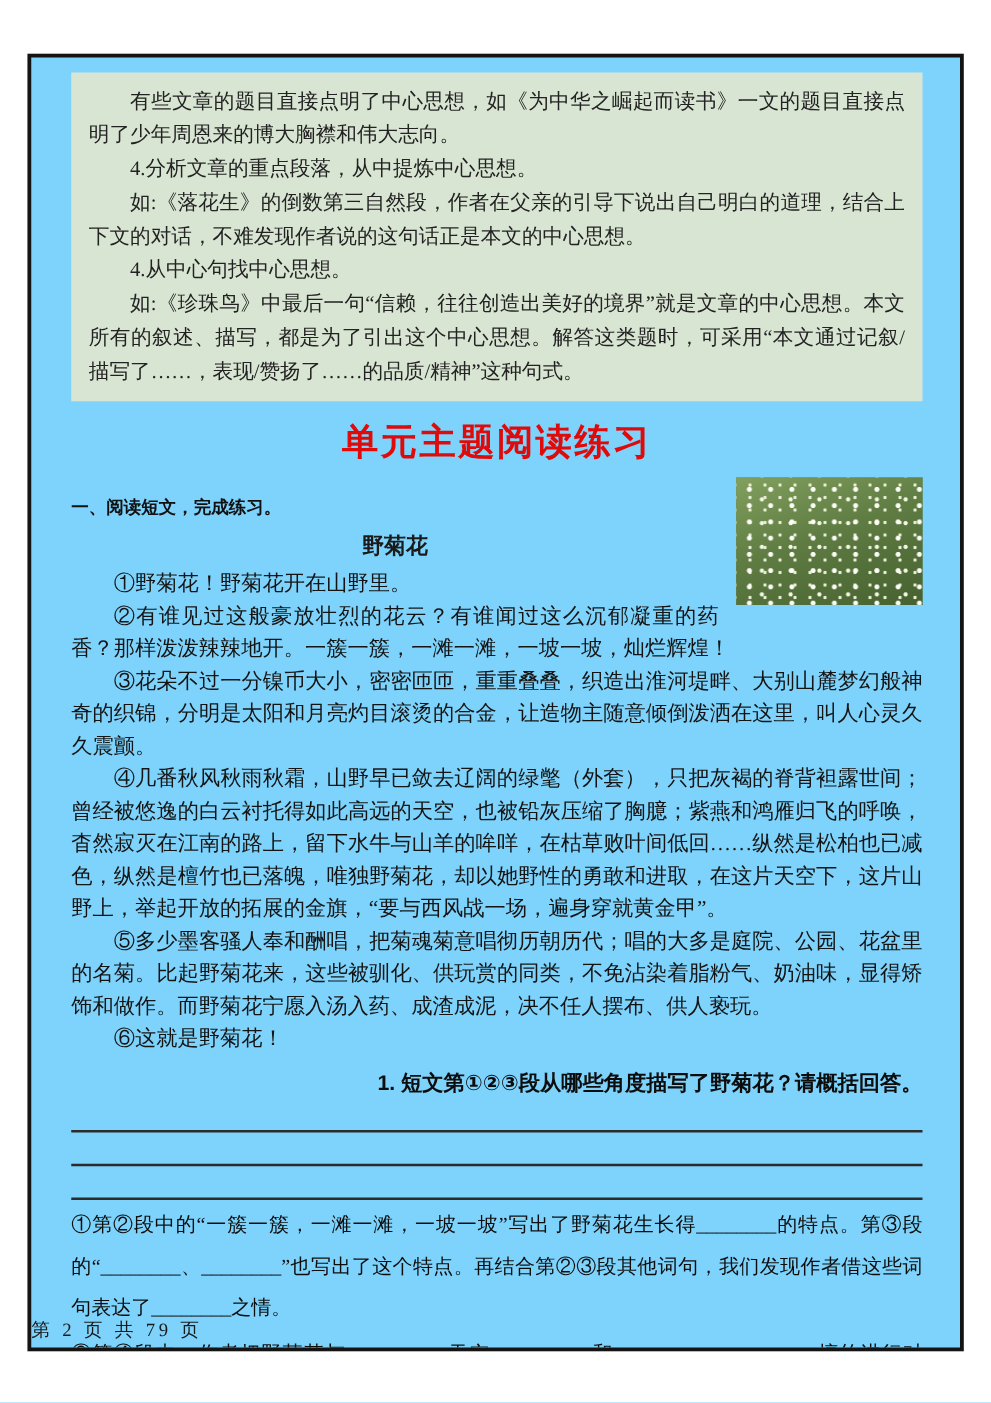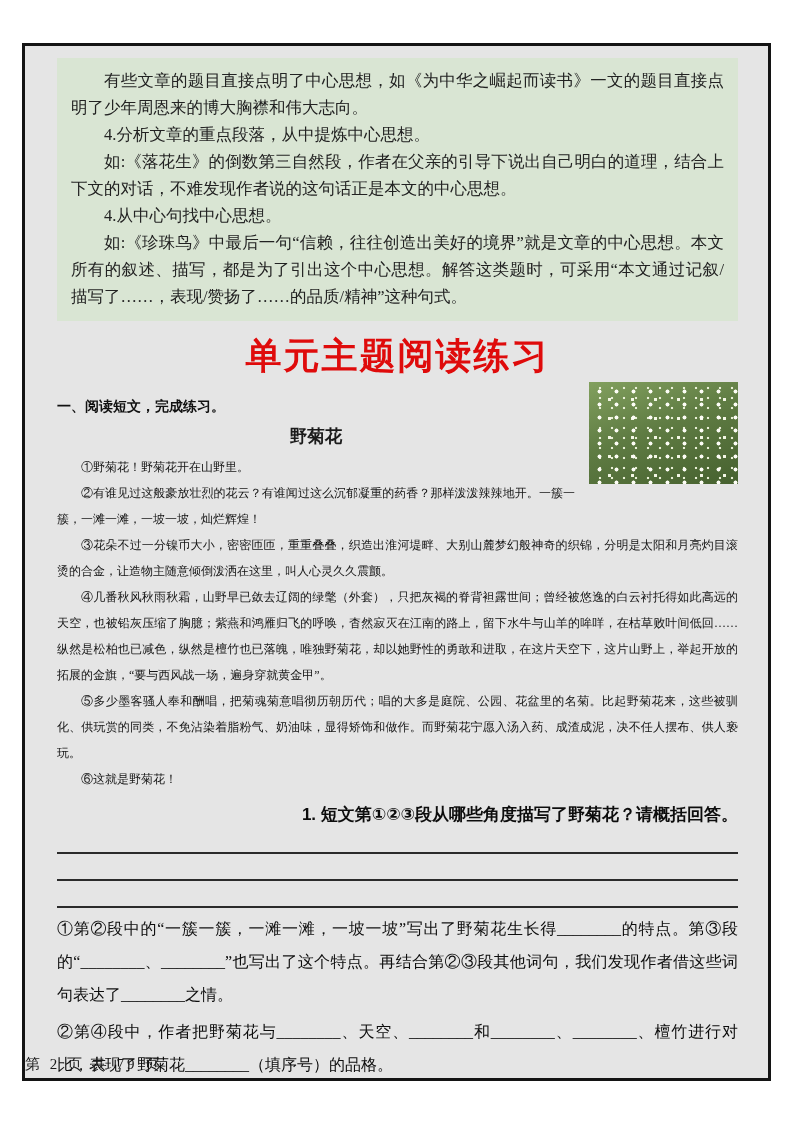--- a/index.html
+++ b/index.html
@@ -3,34 +3,34 @@
 <meta charset="utf-8">
 <style>
   html,body{margin:0;padding:0;}
   body{
     width:793px;height:1122px;position:relative;background:#ffffff;
     font-family:"Liberation Serif","DejaVu Serif",serif;color:#1a1a1a;
     overflow:hidden;
   }
   .page-frame{
     position:absolute;left:22px;top:43px;width:749px;height:1038px;
-    border:3px solid #141414;box-sizing:border-box;background:#e5e5e5;
+    border:3px solid #141414;box-sizing:border-box;background:#7dd3fc;
     overflow:hidden;
   }
   .content{padding:0 30px 0 32px;}
   
   .tips-box{
     margin-top:12px;background:#d9e5d3;padding:9px 14px 11px 14px;
     font-size:16.5px;line-height:27px;color:#222222;
   }
   .tips-box p{margin:0;text-indent:2em;text-align:justify;}
   
   .main-title{
-    margin-top:14px;text-align:center;font-family:Liberation Serif, serif;
-    font-weight:900;font-size:36px;letter-spacing:2px;line-height:42px;
+    margin-top:14px;text-align:center;font-family:Liberation Mono, monospace;
+    font-weight:900;font-size:29px;letter-spacing:2px;line-height:42px;
   }
   
   .section-heading{
     margin-top:16px;font-size:14px;font-weight:bold;color:#111111;line-height:27px;
   }
   
   .essay{margin-top:4px;}
   .flower-photo{
     float:right;width:149px;height:102px;margin:-42px 0 8px 14px;
     background-color:#5d7c42;
@@ -39,21 +39,21 @@
       radial-gradient(circle, #f4f7e6 1.4px, rgba(255,255,255,0) 2.0px),
       radial-gradient(circle, #e9efd6 1.1px, rgba(255,255,255,0) 1.6px),
       linear-gradient(160deg, #82a05e 0%, #5f7c43 45%, #46612f 100%);
     background-size:17px 13px, 23px 19px, 12px 10px, 100% 100%;
     background-position:2px 3px, 9px 8px, 5px 1px, 0 0;
   }
   .essay-title{
     text-align:center;font-weight:bold;font-size:17.5px;margin:2px 0 6px 0;line-height:24px;
   }
   .essay p{
-    margin:0;font-size:12px;line-height:26px;text-indent:2em;text-align:justify;color:#141414;
+    margin:0;font-size:17px;line-height:26px;text-indent:2em;text-align:justify;color:#141414;
   }
   
   .q-heading{
     margin-top:10px;font-family:"Liberation Sans","DejaVu Sans",sans-serif;
     font-weight:bold;font-size:17px;line-height:25px;color:#0d0d0d;text-align:right;
   }
   .answer-line{
     height:25px;border-bottom:2px solid #2b2b2b;width:100%;
   }
   .q-body{

